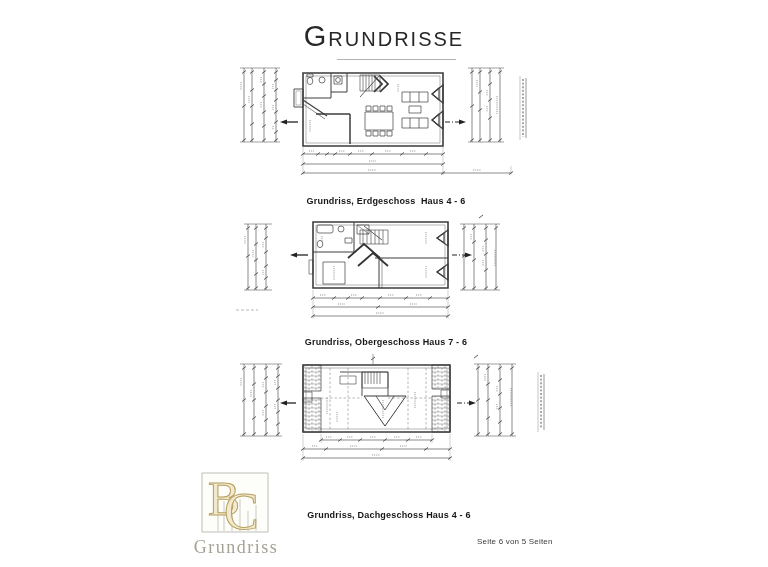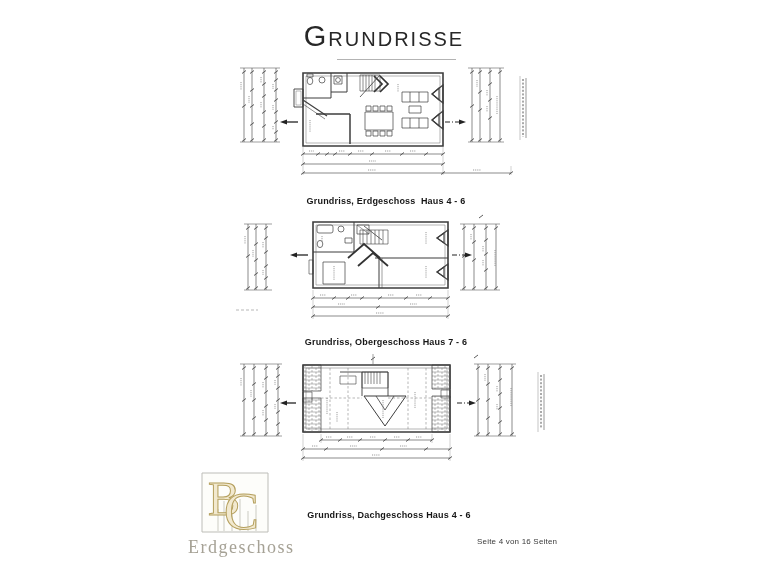--- a/index.html
+++ b/index.html
@@ -600,16 +600,16 @@
       <line x1="44" y1="60" x2="44" y2="42"></line>
         <line x1="52" y1="60" x2="52" y2="28"></line>
       <line x1="60" y1="60" x2="60" y2="40"></line>
         <line x1="68" y1="60" x2="68" y2="34"></line>
     </g>
     <g font-family="Liberation Serif, serif">
       <text x="20" y="44" font-size="48" fill="#f2e9cf" stroke="#b5a05e" stroke-width="1">B</text>
       <text x="36" y="58" font-size="52" fill="#f2e9cf" stroke="#b5a05e" stroke-width="1">C</text>
     </g>
   </svg>
-  <div class="logo-name">Erdgeschoss</div>
+  <div class="logo-name">Grundriss</div>
 </div>
 
-<div class="abs page-footer">Seite 4 von 16 Seiten</div>
+<div class="abs page-footer">Seite 6 von 5 Seiten</div>
 
 </body></html>

